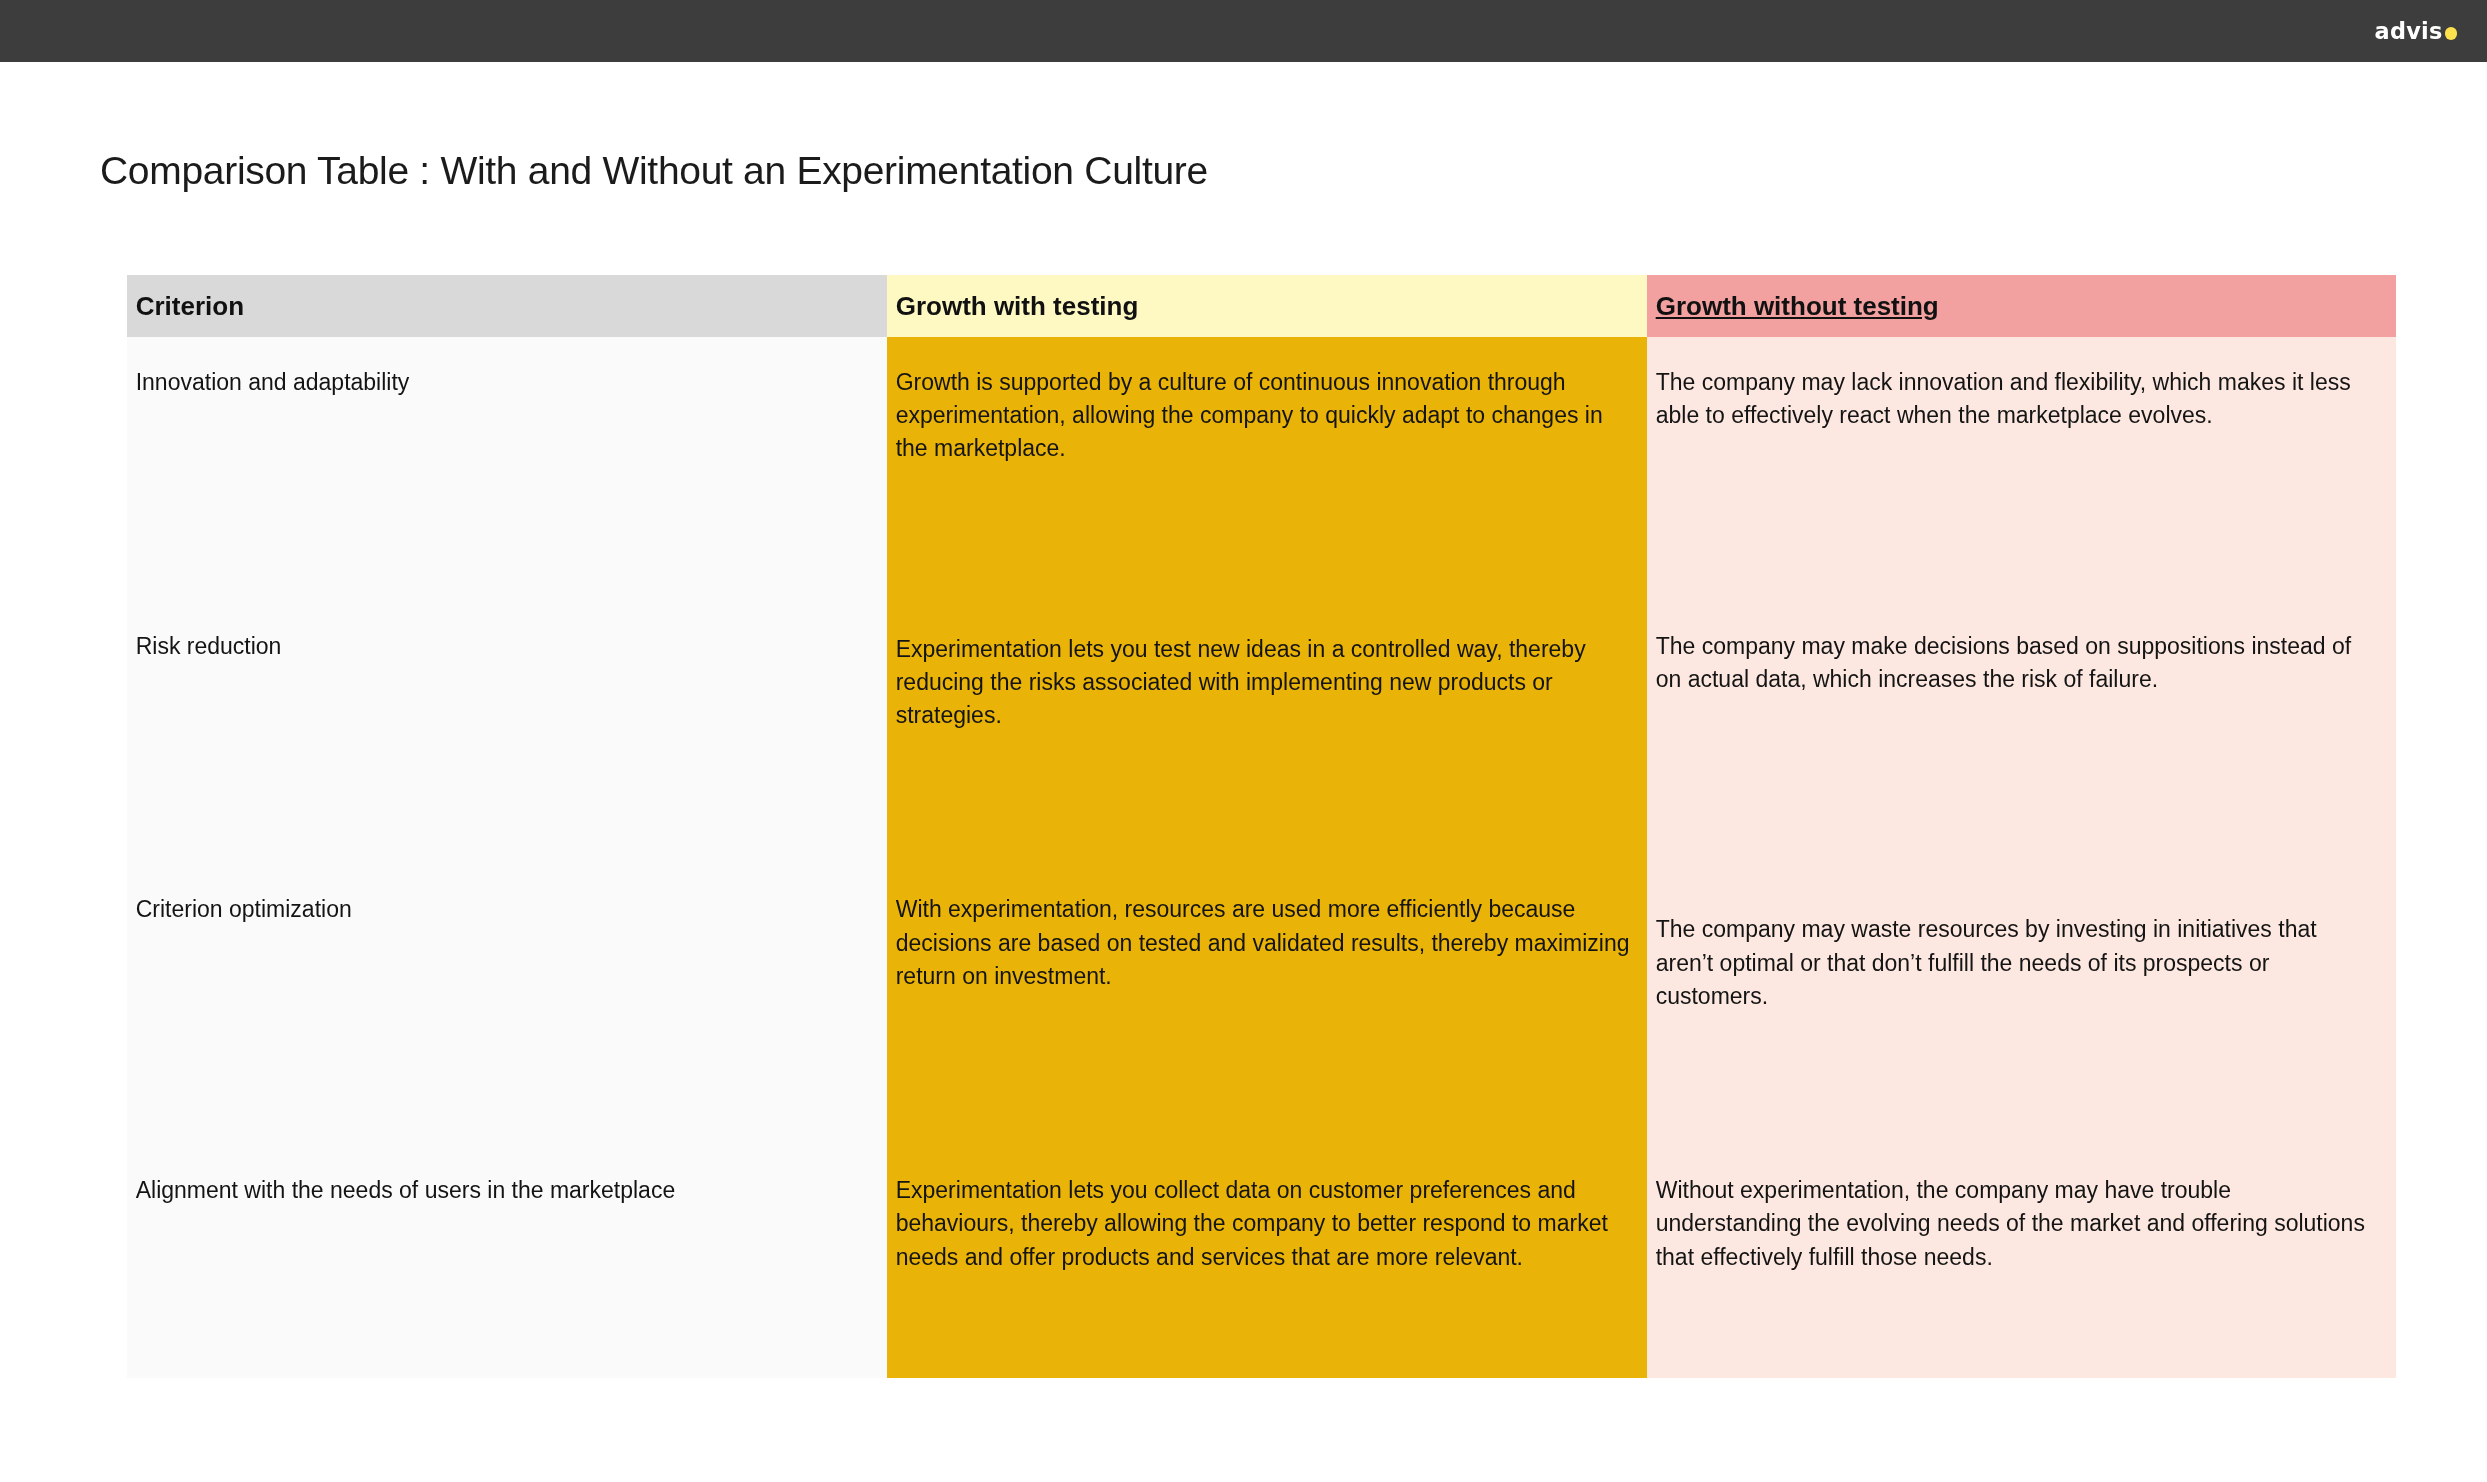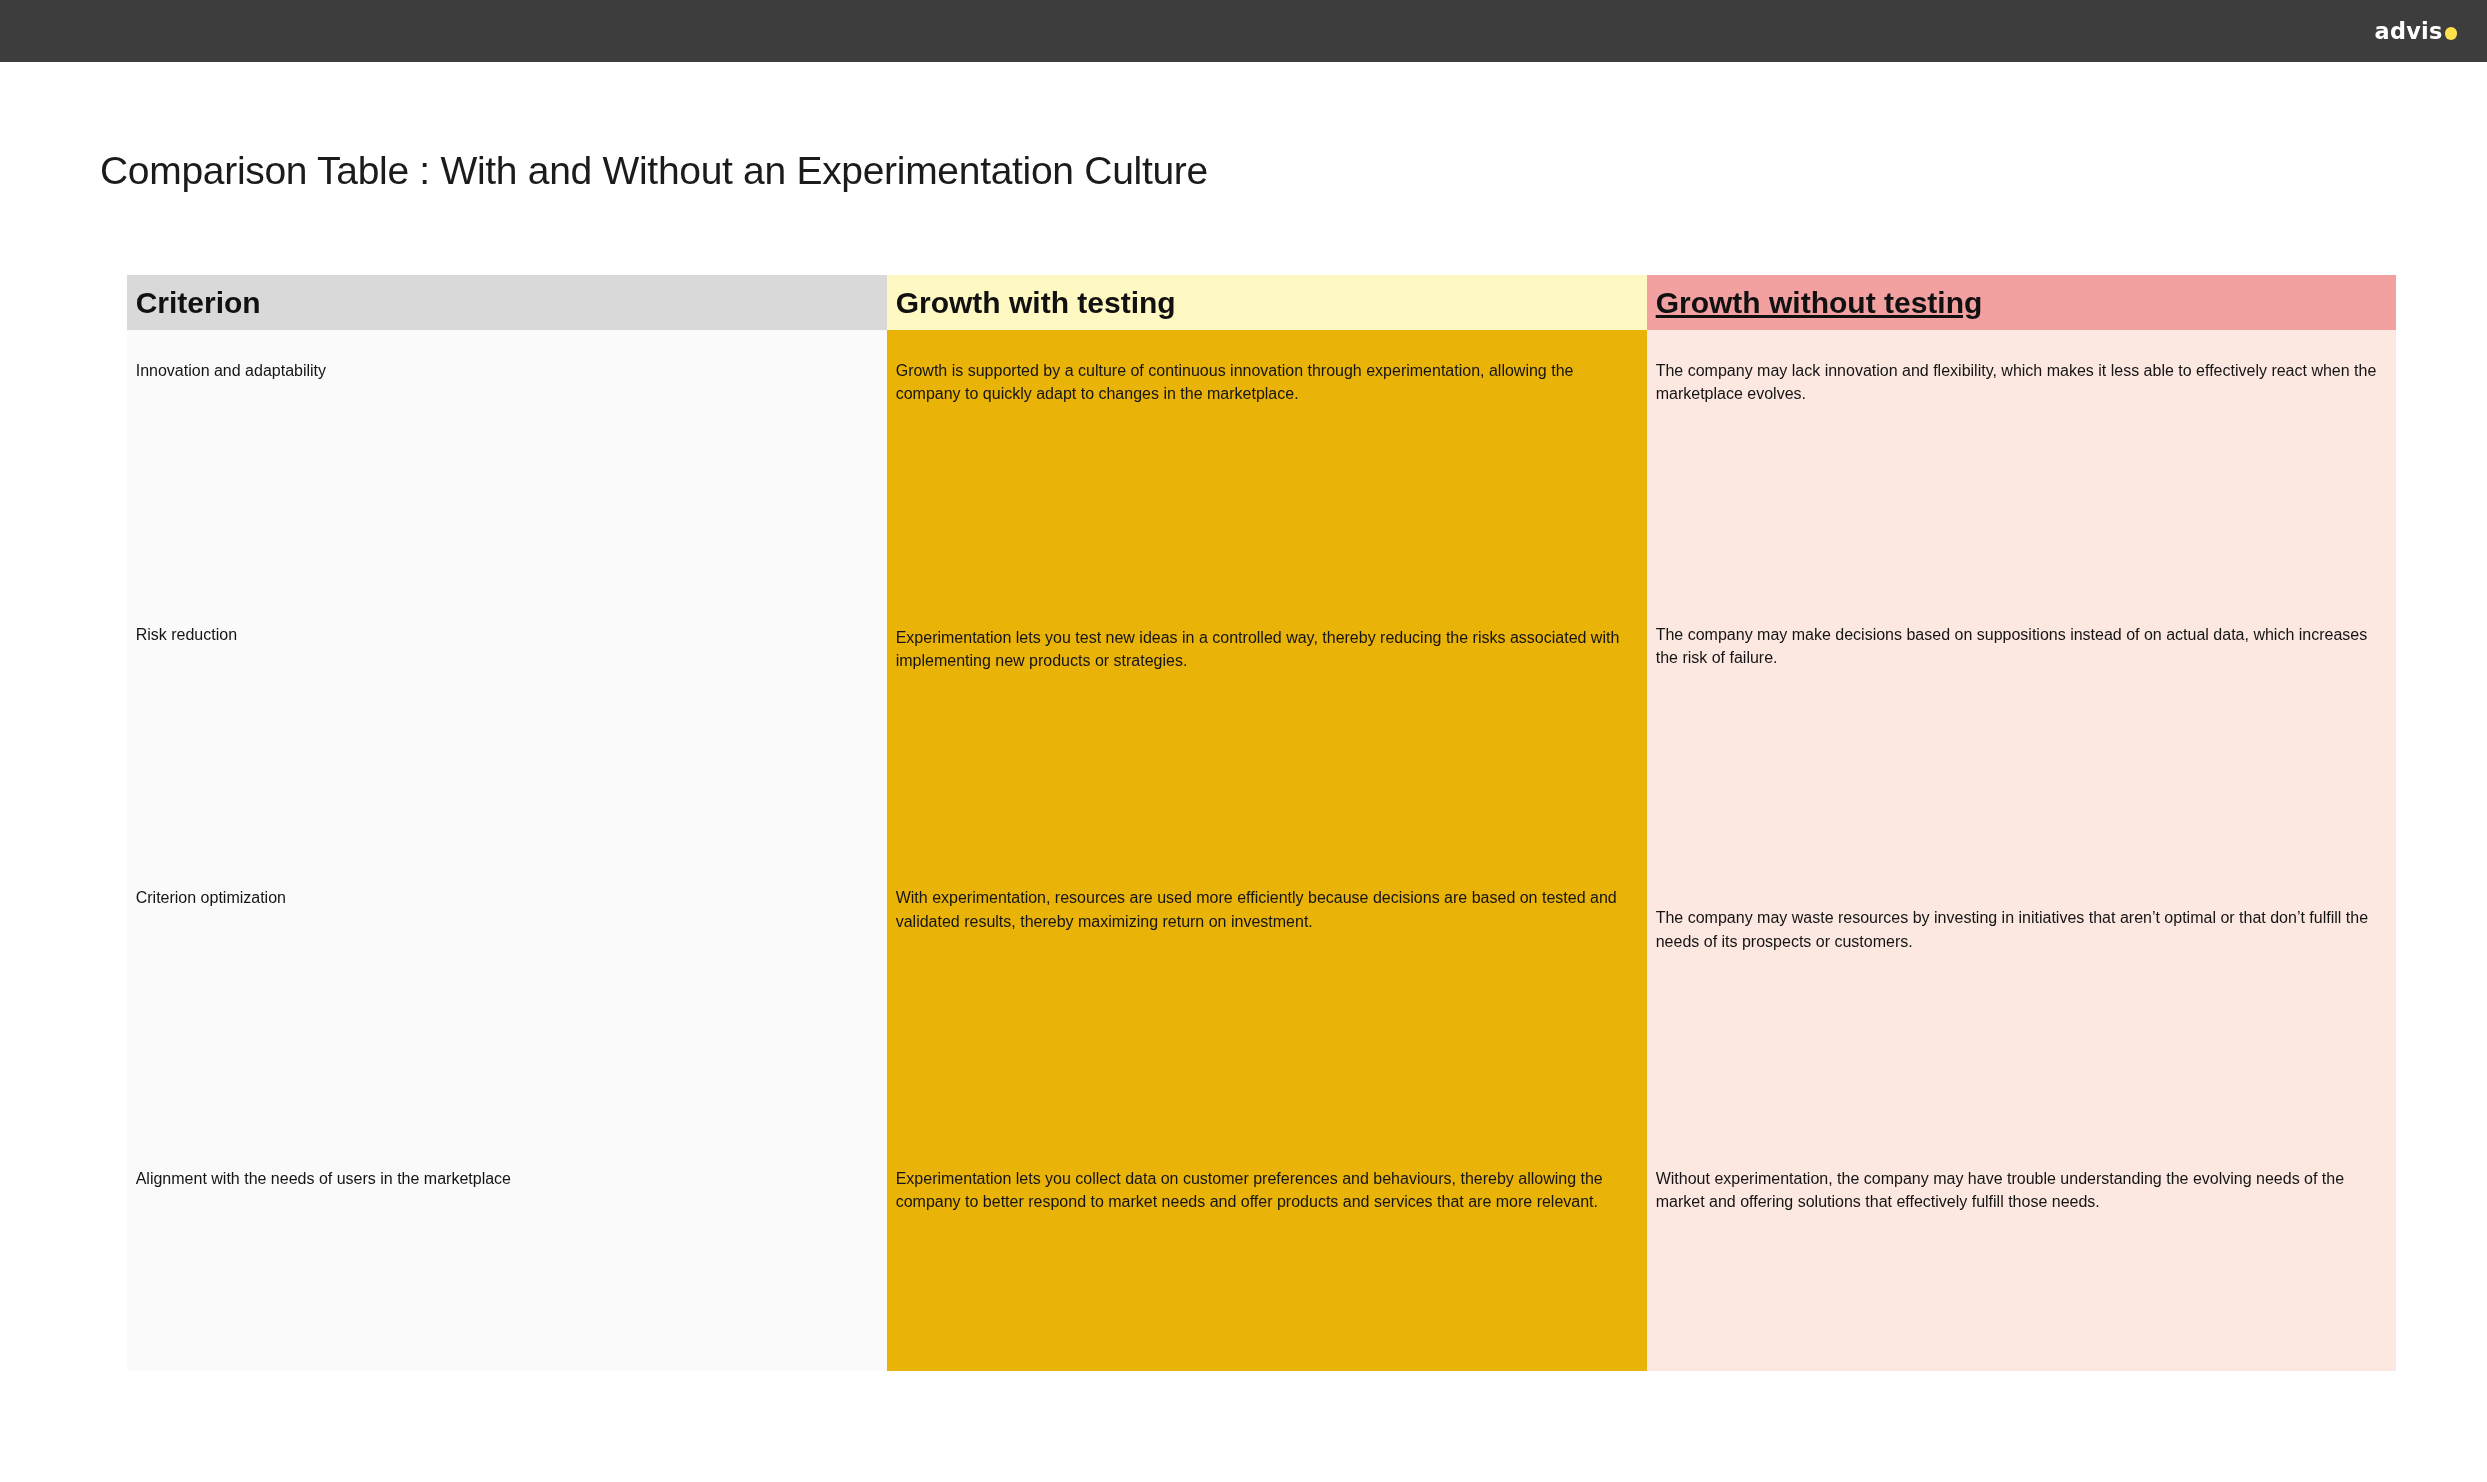--- a/index.html
+++ b/index.html
@@ -72,33 +72,33 @@
     table-layout: fixed;
     width: 2268px;
   }
   table.cmp col.c1 { width: 760px; }
   table.cmp col.c2 { width: 760px; }
   table.cmp col.c3 { width: 749px; }
 
   table.cmp th {
     text-align: left;
     vertical-align: middle;
-    font-size: 30px;
+    font-size: 26px;
     font-weight: 700;
-    height: 55px;
+    height: 62px;
     padding: 0 0 0 8.7px;
     color: #111111;
   }
   th.h-criterion { background: #d9d9d9; }
   th.h-with      { background: #fef9c3; padding-left: 13.7px; }
   th.h-without   { background: #f2a0a0; padding-left: 13.7px; text-decoration: underline; }
 
   table.cmp td {
     vertical-align: top;
-    font-size: 16px;
+    font-size: 23px;
     line-height: 1.45;
     padding: 13.7px 16px 13.7px 8.7px;
     color: #141414;
   }
   td.c-criterion { background: #fafafa; padding-left: 8.7px; }
   td.c-with      { background: #eab308; padding-left: 13.7px; padding-right: 21px; }
   td.c-without   { background: #fce8e0; padding-left: 13.7px; padding-right: 16px; }
 
   tr.row-1 td { height: 236px; }
   tr.row-2 td { height: 236px; }

